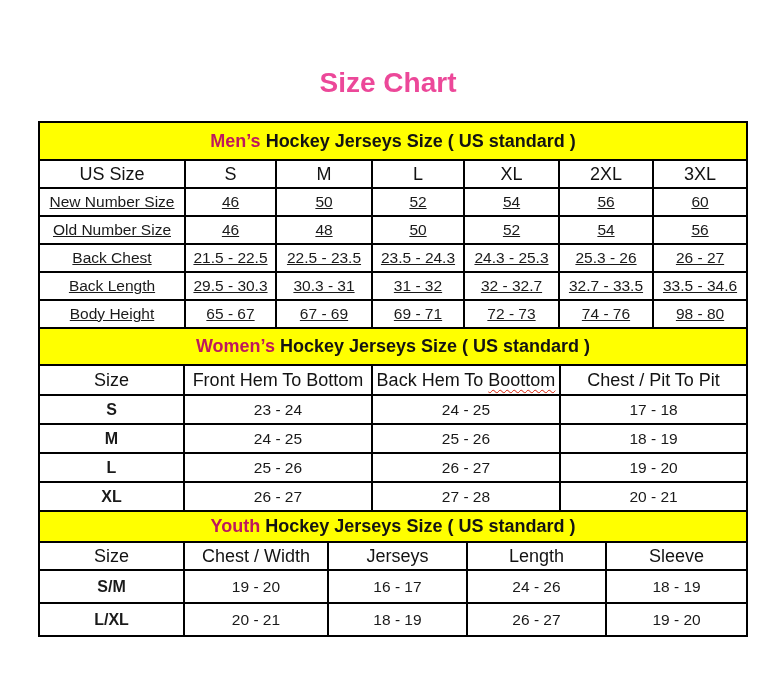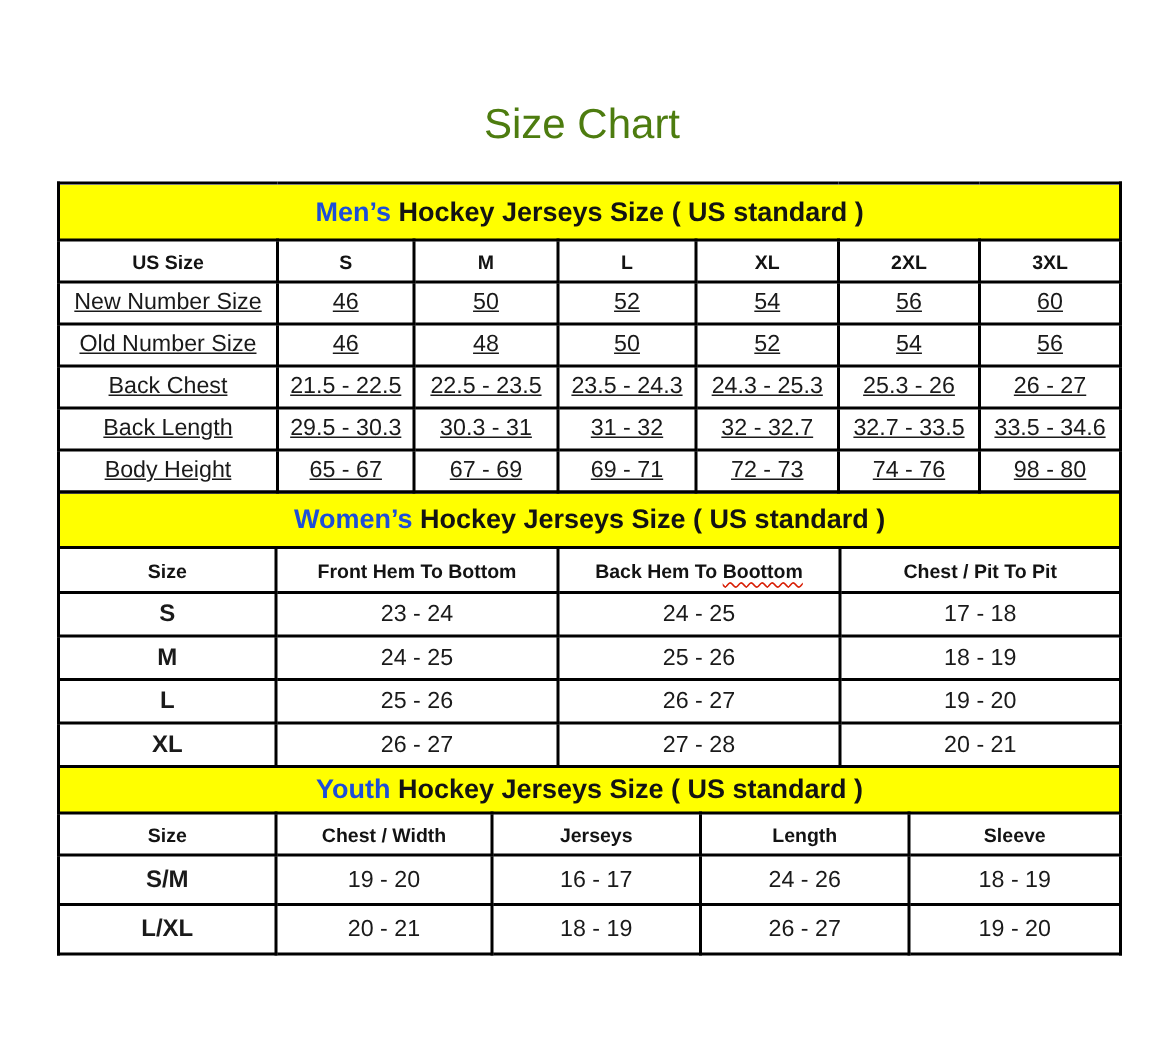--- a/index.html
+++ b/index.html
@@ -13,22 +13,22 @@
     overflow: hidden;
   }
   .page-title {
     position: absolute;
     top: 68px;
     left: 0;
     width: 776px;
     text-align: center;
     font-size: 28px;
     line-height: 30px;
-    font-weight: normal;
-    color: #4d7c0f;
+    font-weight: bold;
+    color: #ec4899;
     margin: 0;
     letter-spacing: 0px;
   }
   .tables-wrap {
     position: absolute;
     top: 121px;
     left: 38px;
     width: 708px;
   }
   table.size-table {
@@ -50,24 +50,24 @@
   }
   .band th {
     background: #ffff00;
     color: #131313;
     font-size: 18px;
     font-weight: bold;
   }
   .t-men  .band th { height: 36px; }
   .t-wom  .band th { height: 35px; }
   .t-yth  .band th { height: 29px; }
-  .band .hl { color: #1d4ed8; margin-top: 44px; }
+  .band .hl { color: #be185d; margin-top: 44px; }
   .colhead th {
-    font-size: 13px;
-    font-weight: bold;
+    font-size: 18px;
+    font-weight: normal;
     color: #131313;
   }
   .t-men .colhead th { height: 26px; }
   .t-wom .colhead th { height: 28px; }
   .t-yth .colhead th { height: 26px; }
   .data td {
     font-size: 15.5px;
     font-weight: normal;
   }
   .t-men .data td { height: 26px; text-decoration: underline; }

